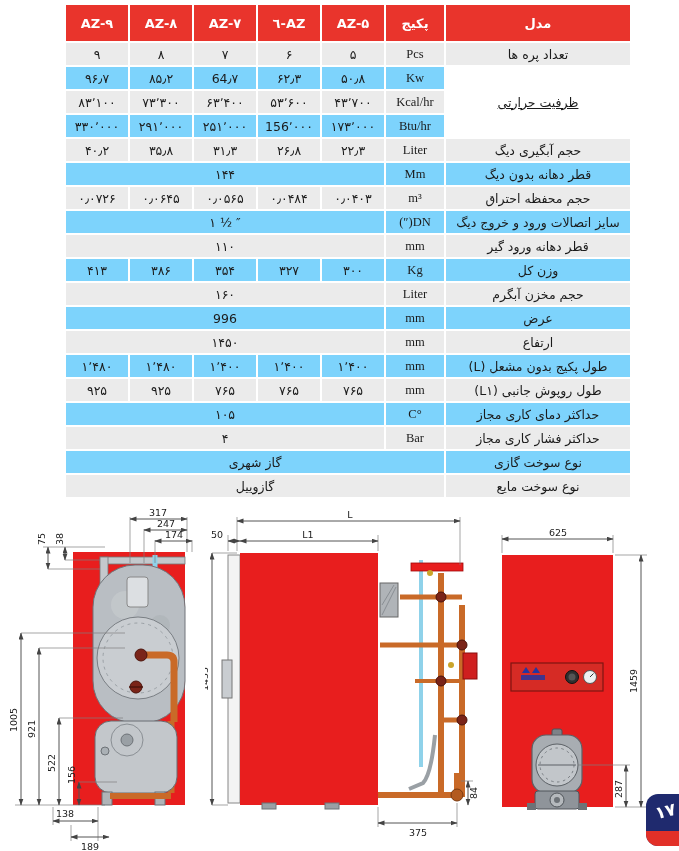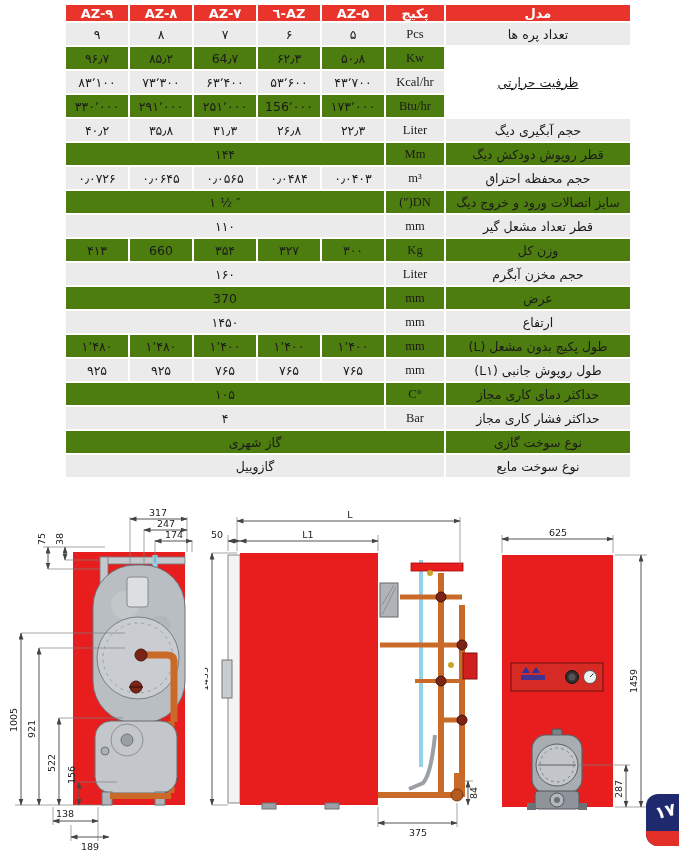--- a/index.html
+++ b/index.html
@@ -7,28 +7,28 @@
     width:679px;height:851px;position:relative;overflow:hidden;background:#ffffff;
     font-family:"DejaVu Sans",sans-serif;
   }
   
   table.spec{
     position:absolute;top:3px;left:64px;
     border-collapse:separate;border-spacing:2px;table-layout:fixed;
   }
   table.spec th{
     background:#e9342c;color:#ffffff;font-weight:bold;font-size:13px;
-    height:16px;padding:0 2px;text-align:center;vertical-align:middle;
+    height:36px;padding:0 2px;text-align:center;vertical-align:middle;
   }
   table.spec td{
     height:22px;font-size:12.5px;text-align:center;vertical-align:middle;
     color:#1b1b1b;padding:0 2px;overflow:hidden;white-space:nowrap;
   }
   tr.g td{background:#ebebeb;}
-  tr.w td{background:#4d7c0f;}
+  tr.w td{background:#7dd3fc;}
   td.model{text-align:right;padding-right:9px;font-size:12.5px;}
   td.unit{font-family:"Liberation Serif",serif;font-size:15px;}
   td.mw{background:#ffffff !important;text-decoration:underline;}
   
   svg.draw{position:absolute;}
   .dim{stroke:#555;stroke-width:1;fill:none;}
   .ext{stroke:#808080;stroke-width:0.7;fill:none;}
   .dt{font-size:9.5px;fill:#222;font-family:"DejaVu Sans",sans-serif;}
   
   .badge{
@@ -106,61 +106,61 @@
     <tr class="g">
       <td class="model">حجم آبگیری دیگ</td>
       <td class="unit">Liter</td>
       <td>۲۲٫۳</td>
       <td>۲۶٫۸</td>
       <td>۳۱٫۳</td>
       <td>۳۵٫۸</td>
       <td>۴۰٫۲</td>
     </tr>
     <tr class="w">
-      <td class="model">قطر روپوش دودکش دیگ</td>
+      <td class="model">قطر دهانه بدون دیگ</td>
       <td class="unit">Mm</td>
       <td colspan="5">۱۴۴</td>
     </tr>
     <tr class="g">
       <td class="model">حجم محفظه احتراق</td>
       <td class="unit">m³</td>
       <td>۰٫۰۴۰۳</td>
       <td>۰٫۰۴۸۴</td>
       <td>۰٫۰۵۶۵</td>
       <td>۰٫۰۶۴۵</td>
       <td>۰٫۰۷۲۶</td>
     </tr>
     <tr class="w">
       <td class="model">سایز اتصالات ورود و خروج دیگ</td>
       <td class="unit">DN(″)</td>
       <td colspan="5" dir="ltr">۱ ½ ″</td>
     </tr>
     <tr class="g">
-      <td class="model">قطر تعداد مشعل گیر</td>
+      <td class="model">قطر دهانه ورود گیر</td>
       <td class="unit">mm</td>
       <td colspan="5">۱۱۰</td>
     </tr>
     <tr class="w">
       <td class="model">وزن کل</td>
       <td class="unit">Kg</td>
       <td>۳۰۰</td>
       <td>۳۲۷</td>
       <td>۳۵۴</td>
-      <td>660</td>
+      <td>۳۸۶</td>
       <td>۴۱۳</td>
     </tr>
     <tr class="g">
       <td class="model">حجم مخزن آبگرم</td>
       <td class="unit">Liter</td>
       <td colspan="5">۱۶۰</td>
     </tr>
     <tr class="w">
       <td class="model">عرض</td>
       <td class="unit">mm</td>
-      <td colspan="5">370</td>
+      <td colspan="5">996</td>
     </tr>
     <tr class="g">
       <td class="model">ارتفاع</td>
       <td class="unit">mm</td>
       <td colspan="5">۱۴۵۰</td>
     </tr>
     <tr class="w">
       <td class="model">طول پکیج بدون مشعل (L)</td>
       <td class="unit">mm</td>
       <td>۱٬۴۰۰</td>

